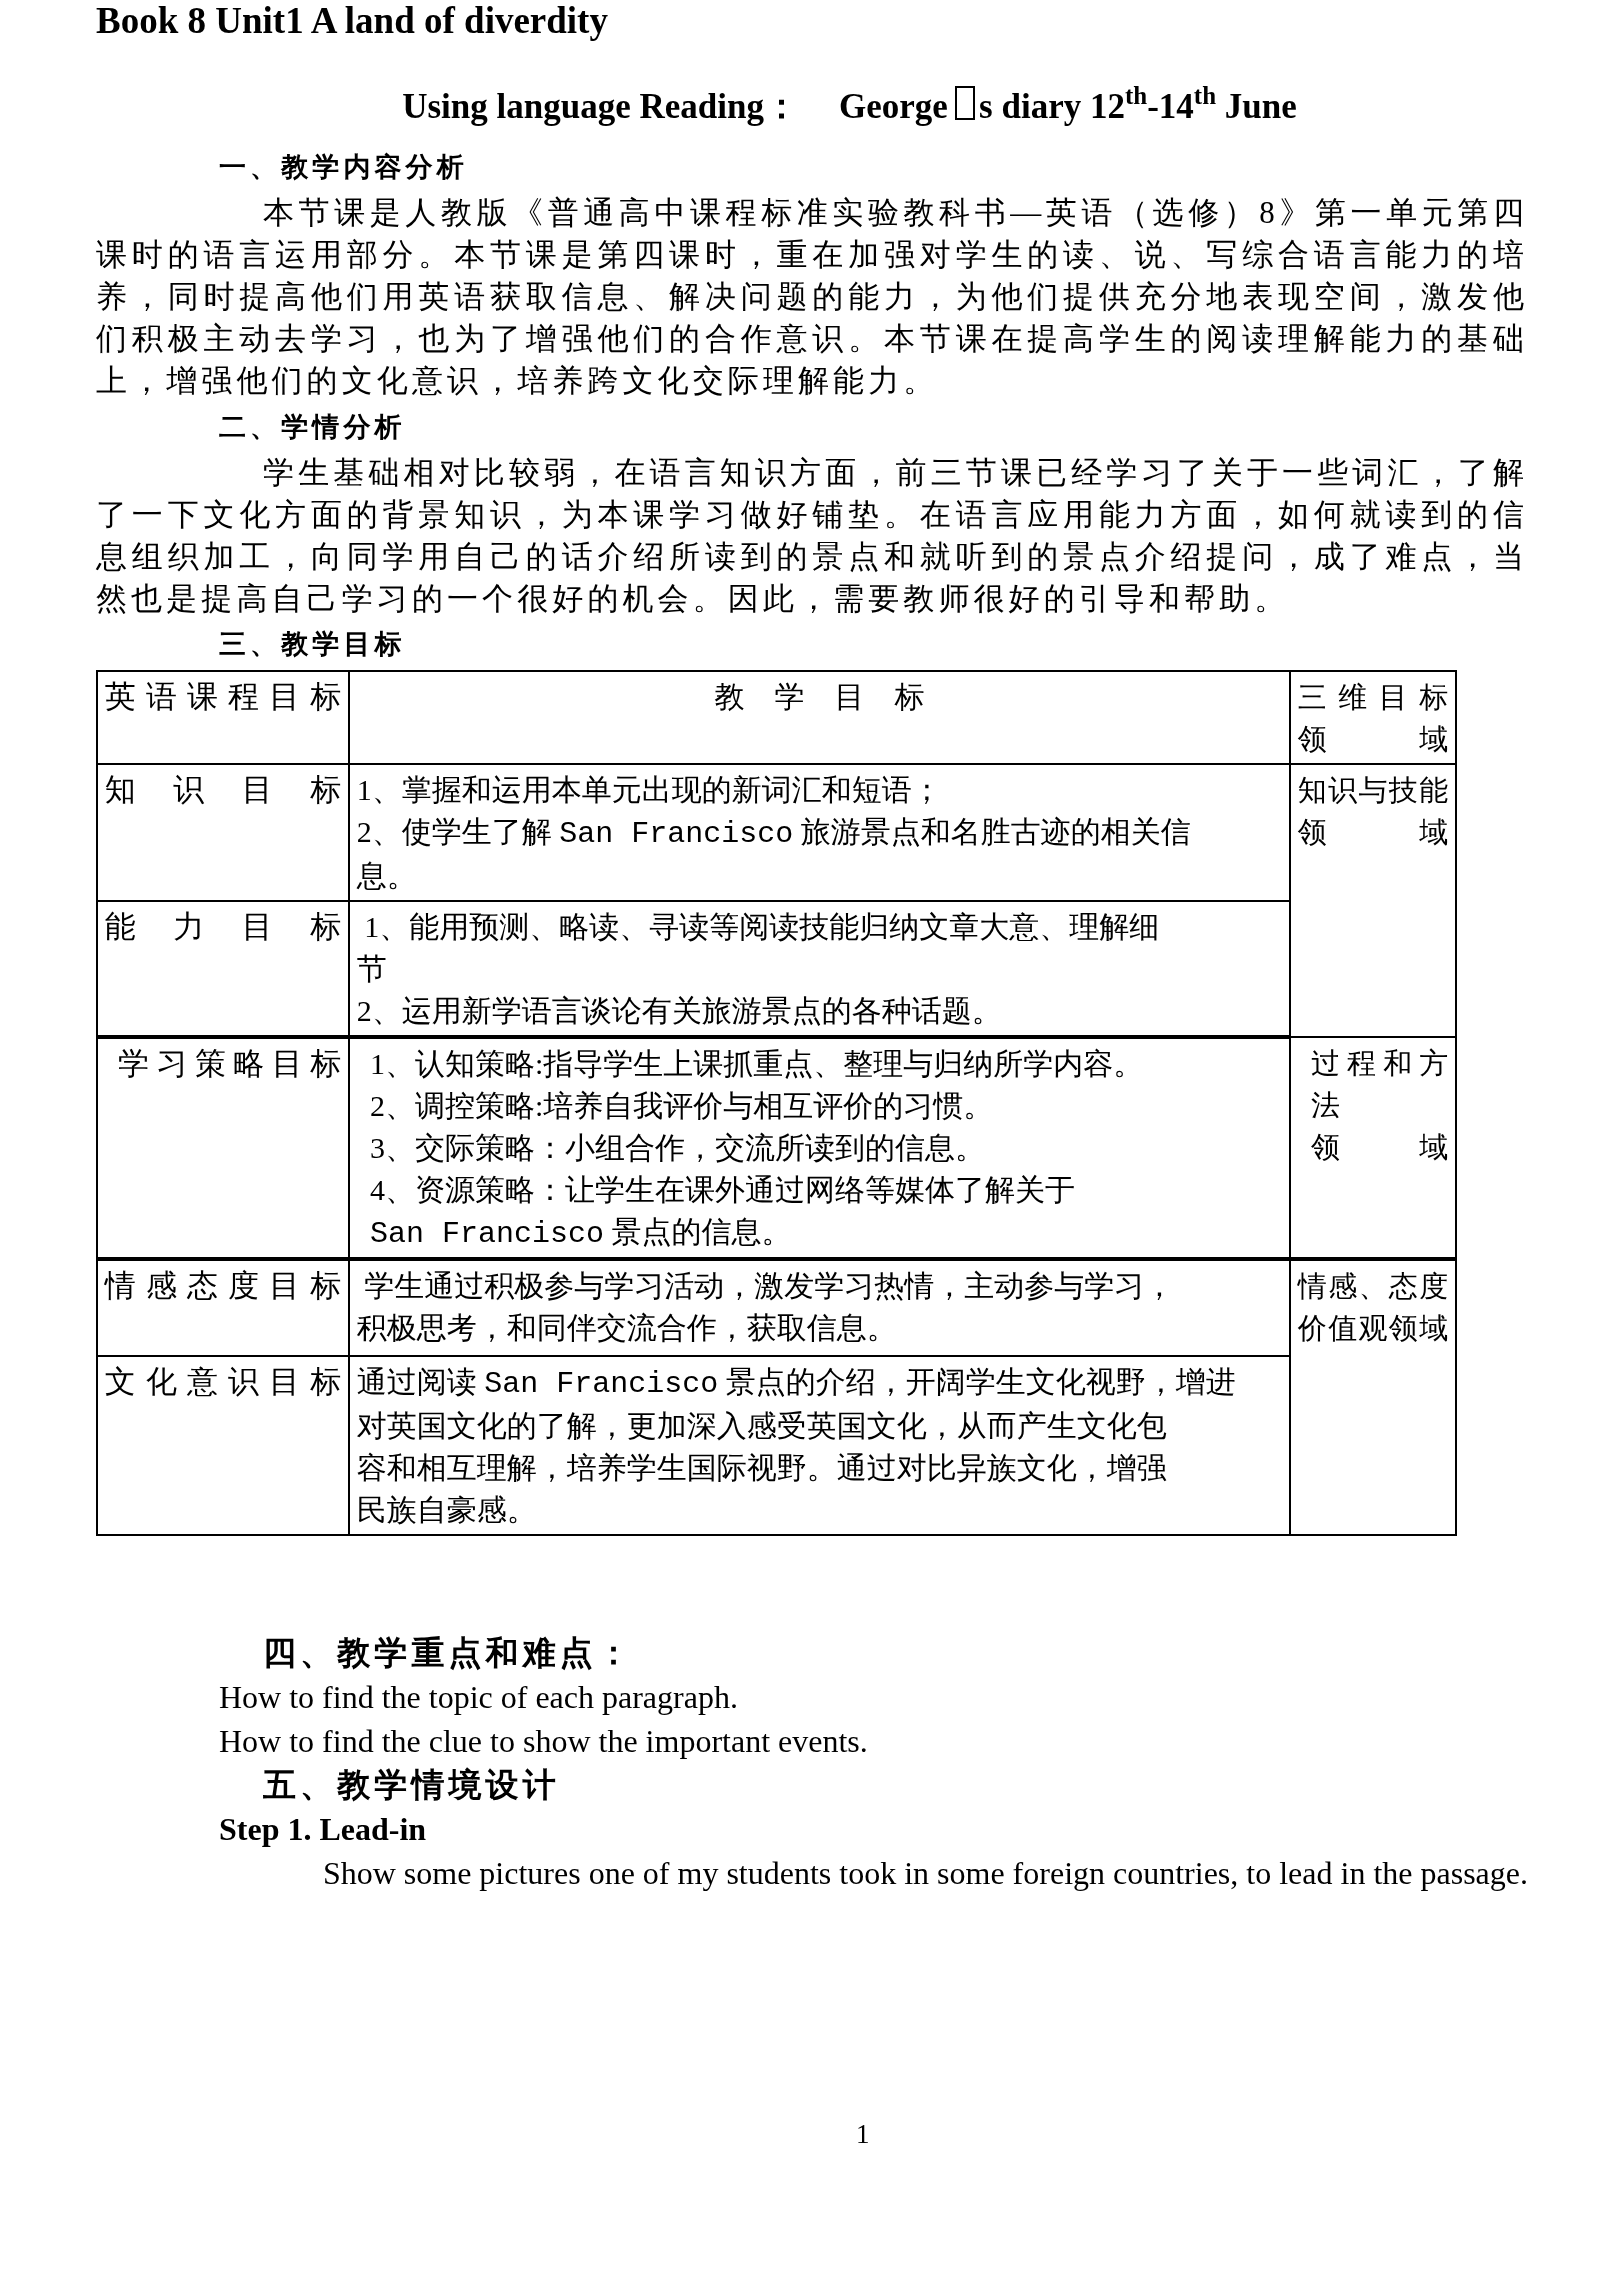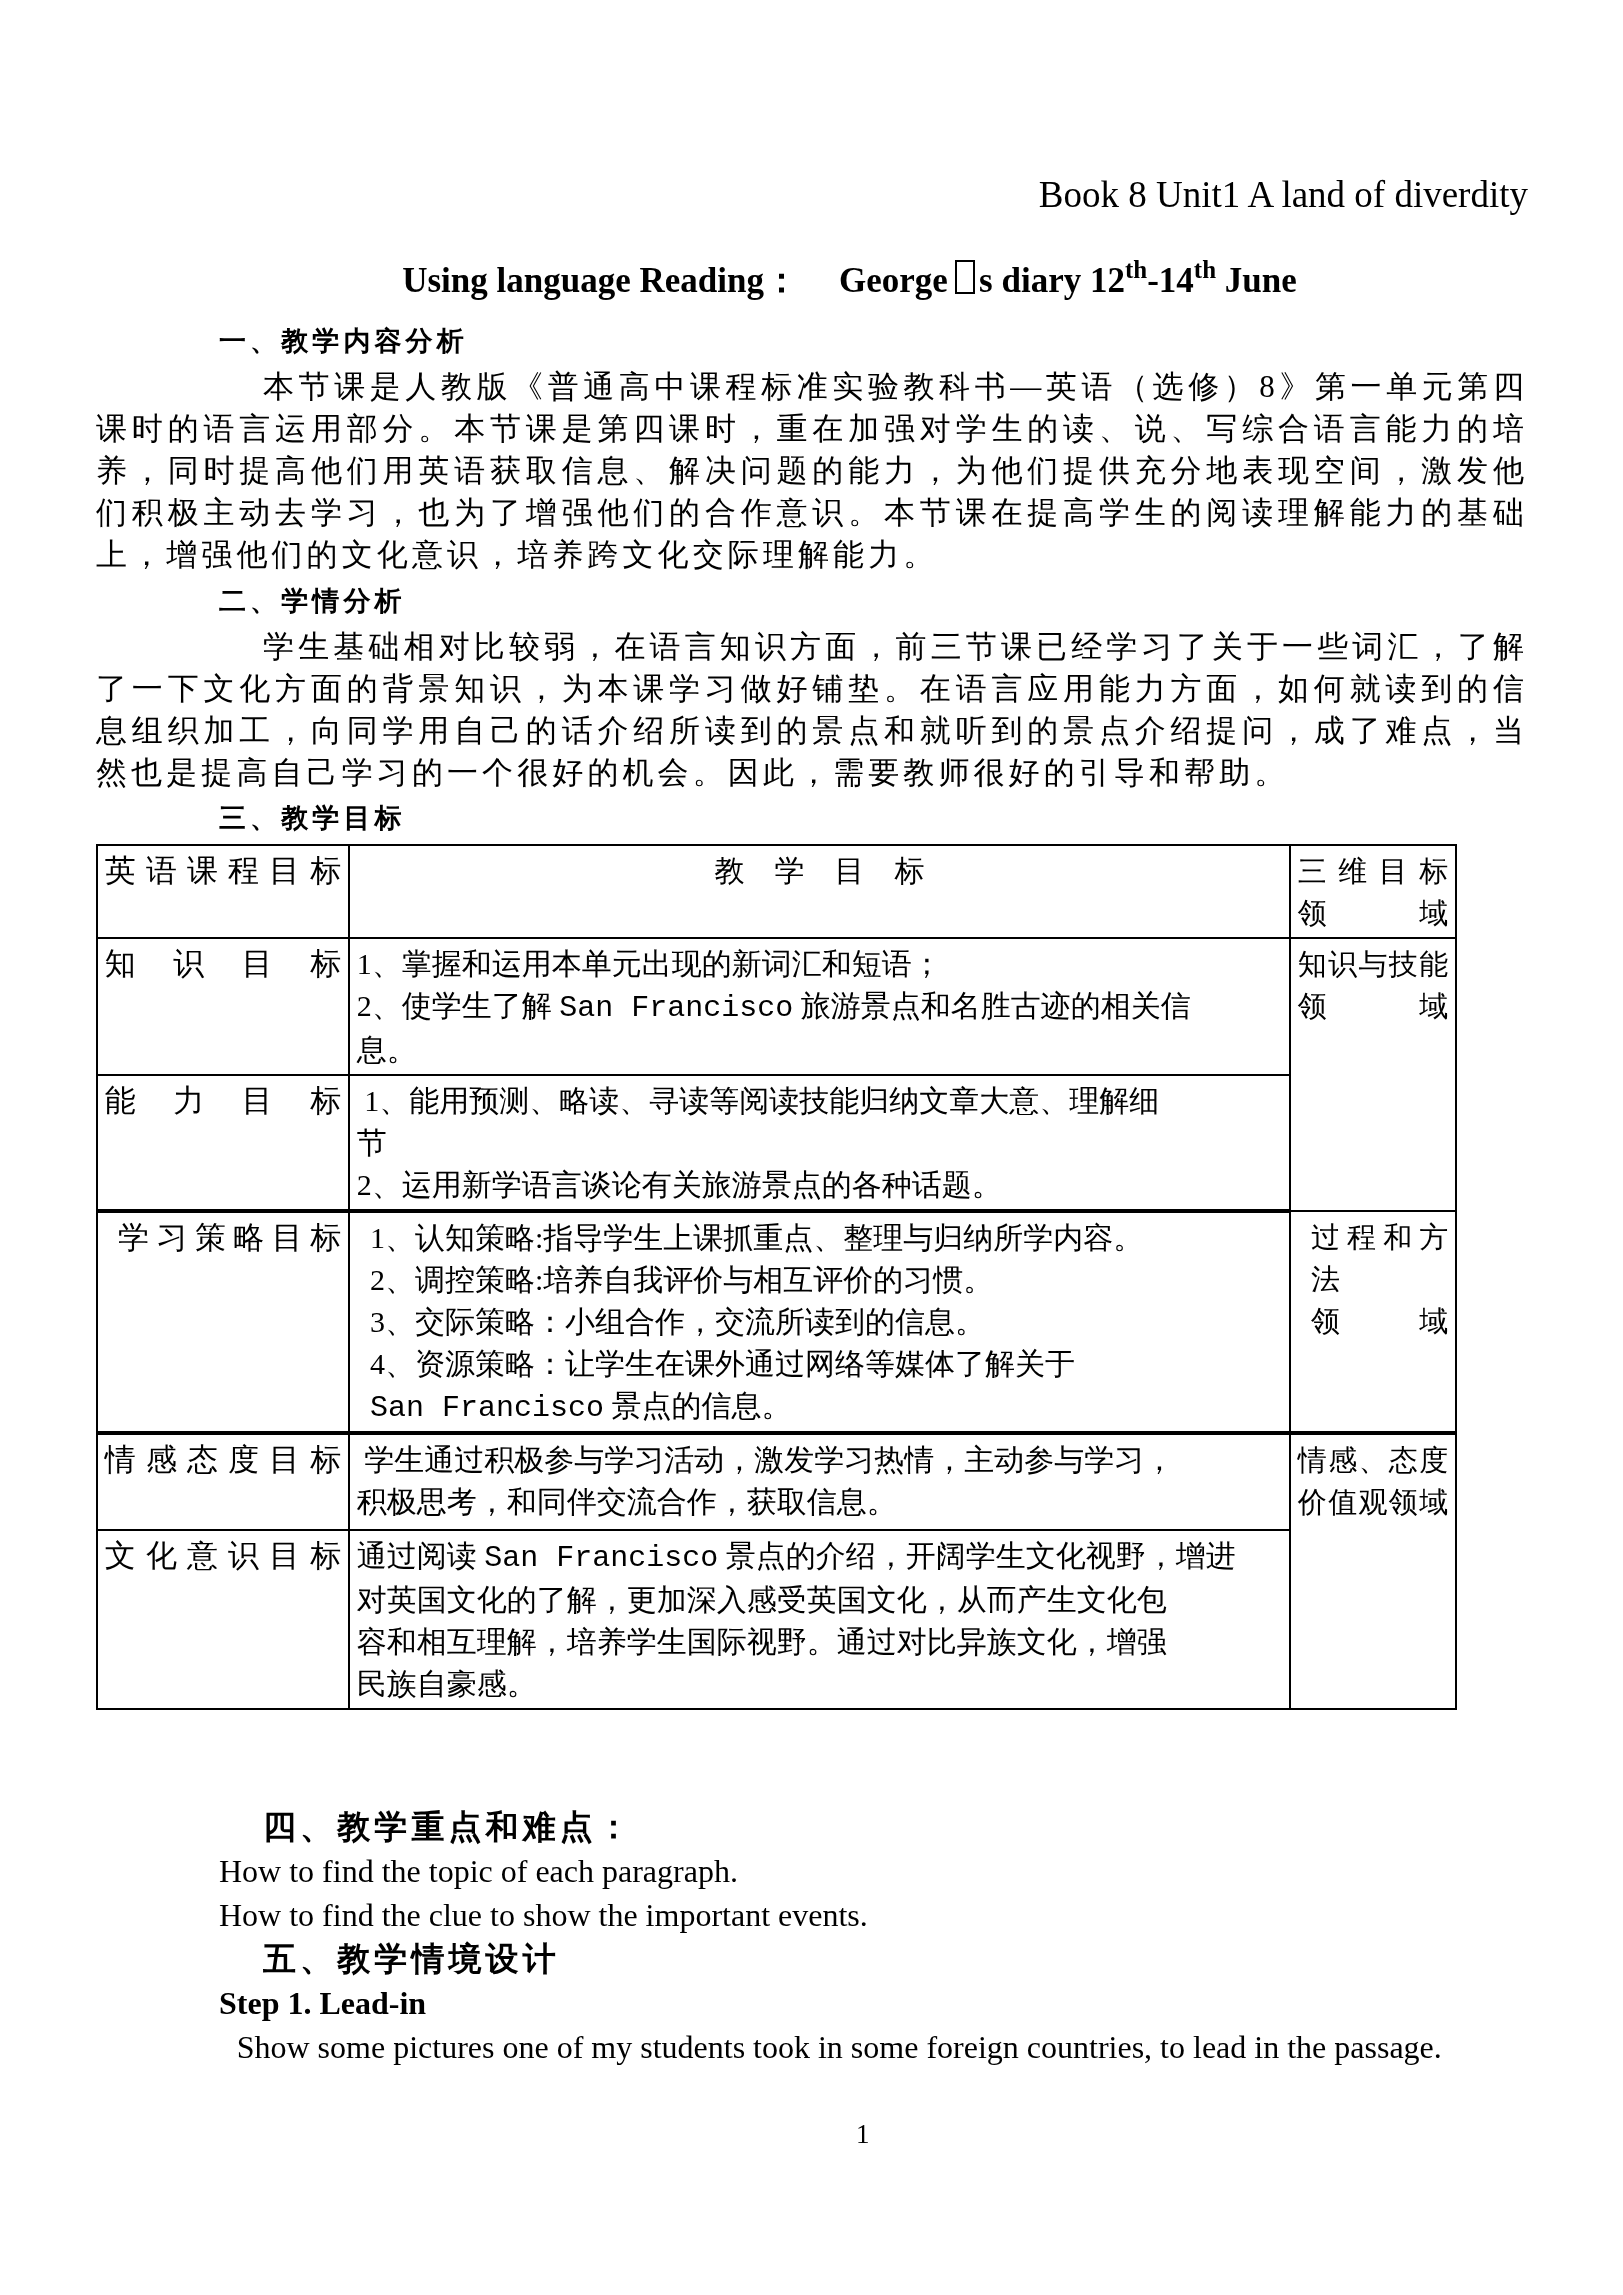--- a/index.html
+++ b/index.html
@@ -6,23 +6,22 @@
   .page {
     position:relative;
     width:1623px; height:2295px;
     background:#ffffff; color:#000000;
     font-family:"Liberation Serif","DejaVu Serif",serif;
     overflow:hidden;
   }
   .content { position:absolute; left:96px; top:0; width:1432px; }
 
   .doc-title {
-    margin-top:174px;
-    text-align:right;
-    font-weight:normal;
+    text-align:left;
+    font-weight:bold;
     font-size:37px; line-height:41px;
   }
   .doc-subtitle {
     margin-top:34px;
     text-align:center;
     font-weight:bold;
     font-size:35px; line-height:42px;
     padding-left:75px;
     white-space:nowrap;
   }
@@ -99,21 +98,21 @@
   td.dim-top { vertical-align:top; padding-top:9.5px; }
   .sf { font-family:"Liberation Mono","DejaVu Sans Mono",monospace; }
 
   .tail {
     margin-left:123px;
     margin-top:95px;
     font-size:32px; line-height:44px;
   }
   .tail .h-cjk2 { font-weight:bold; font-size:33px; letter-spacing:4.1px;margin-left:44px; }
   .tail .step-h { font-weight:bold; }
-  .tail .lead-line { padding-left:17.7px; }
+  .tail .lead-line { padding-left:17.7px;text-align:right; }
 
   .page-num {
     position:absolute;
     left:856px; top:2119px;
     font-size:27px;
   }
 </style>
 </head>
 <body>
 

